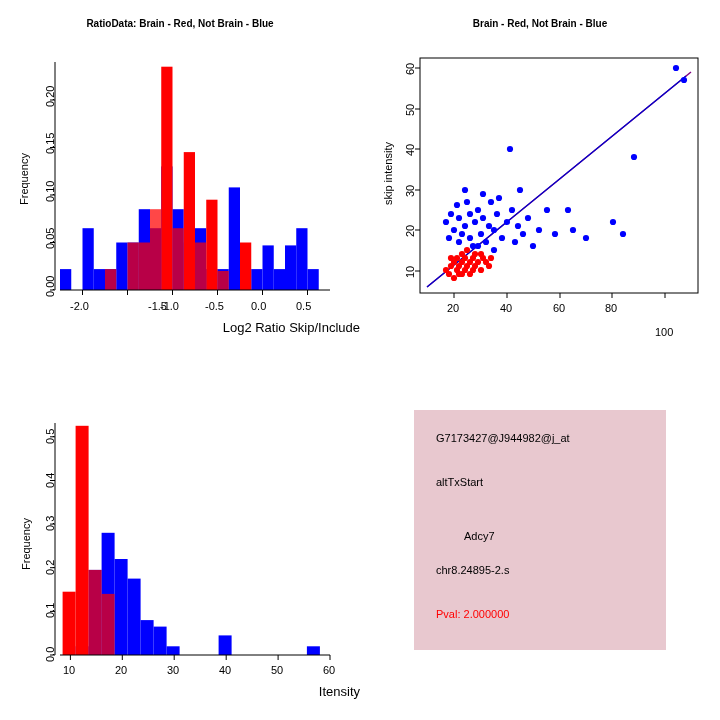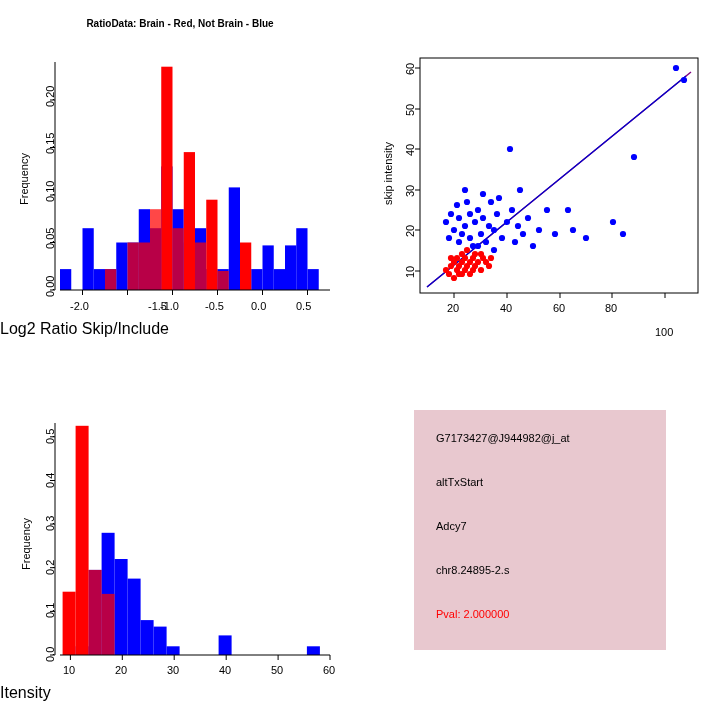--- a/index.html
+++ b/index.html
@@ -18,22 +18,22 @@
   .panel {
     position: absolute;
   }
   .title {
     font-size: 10px;
     font-weight: bold;
     text-align: center;
     white-space: nowrap;
   }
   .axis-label {
-    font-size: 16px;
-    text-align: left;
+    font-size: 13px;
+    text-align: right;
     white-space: nowrap;
   }
   .tick-label {
     font-size: 11px;
     position: absolute;
     white-space: nowrap;
   }
   .ylab-rot {
     font-size: 11px;
     position: absolute;
@@ -157,20 +157,21 @@
   <div class="ylab-rot" style="left:44px; top:249px;">0.05</div>
   <div class="ylab-rot" style="left:44px; top:202px;">0.10</div>
   <div class="ylab-rot" style="left:44px; top:154px;">0.15</div>
   <div class="ylab-rot" style="left:44px; top:107px;">0.20</div>
 
   <div class="axis-label" style="position:absolute; left:0; top:320px; width:360px;">Log2 Ratio Skip/Include</div>
   <div class="ylab-rot" style="left:18px; top:205px;">Frequency</div>
 </div>
 
 <div class="panel" id="panel-scatter">
+  <div class="title">Brain - Red, Not Brain - Blue</div>
 
   <div class="plot-area" style="left:0;top:0;width:360px;height:360px;">
     <svg width="360" height="360" viewBox="0 0 360 360">
 
       <rect x="60" y="58" width="278" height="235" fill="none" stroke="#000" stroke-width="1"></rect>
 
       <g>
         <line x1="67" y1="287" x2="331" y2="72" stroke="#800080" stroke-width="1.4"></line>
         <line x1="67" y1="287" x2="326" y2="76" stroke="#0000cc" stroke-width="1.2"></line>
       </g>
@@ -349,17 +350,17 @@
   <div class="ylab-rot" style="left:44px; top:84px;">0.5</div>
 
   <div class="axis-label" style="position:absolute; left:0; top:324px; width:360px;">Itensity</div>
   <div class="ylab-rot" style="left:20px; top:210px;">Frequency</div>
 </div>
 
 <div class="panel" id="panel-info">
   <div class="info-box">
     <div class="info-line" style="top:22px;">G7173427@J944982@j_at</div>
     <div class="info-line" style="top:66px;">altTxStart</div>
-    <div class="info-line" style="top:110px;">Adcy7</div>
+    <div class="info-line" style="top:120px;margin-left:28px;">Adcy7</div>
     <div class="info-line" style="top:154px;">chr8.24895-2.s</div>
     <div class="info-line pval" style="top:198px;">Pval: 2.000000</div>
   </div>
 </div>
 
 </body></html>

